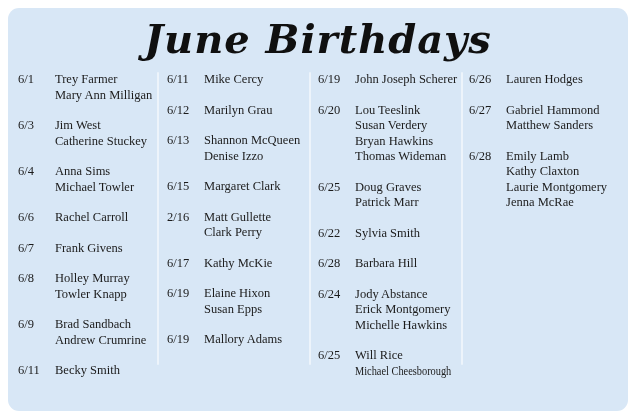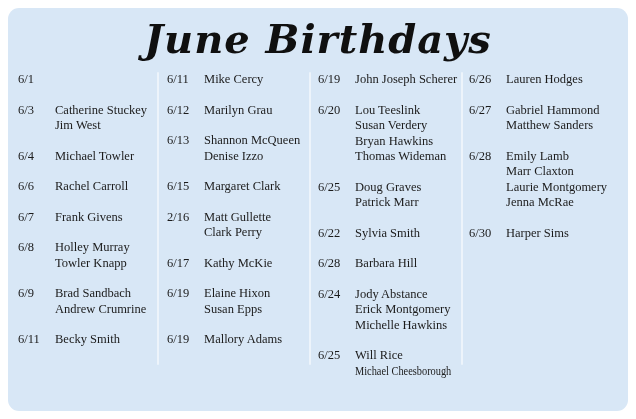--- a/index.html
+++ b/index.html
@@ -86,31 +86,36 @@
   <h1 class="title">June Birthdays</h1>
 
   <div class="separator sep-0"></div>
   <div class="separator sep-1"></div>
   <div class="separator sep-2"></div>
 
   <div class="content">
       <div class="col col-0">
         <div class="entry">
     <div class="date">6/1</div>
+    <div class="names">
+            <div class="name">Trey Farmer</div>
+            <div class="name">Mary Ann Milligan</div>
+          </div>
   </div>
         <div class="entry">
     <div class="date">6/3</div>
     <div class="names">
+            <div class="name">Jim West</div>
             <div class="name">Catherine Stuckey</div>
-            <div class="name">Jim West</div>
           </div>
   </div>
         <div class="entry">
     <div class="date">6/4</div>
     <div class="names">
+            <div class="name">Anna Sims</div>
             <div class="name">Michael Towler</div>
           </div>
   </div>
         <div class="entry">
     <div class="date">6/6</div>
     <div class="names">
             <div class="name">Rachel Carroll</div>
           </div>
   </div>
         <div class="entry">
@@ -255,26 +260,20 @@
     <div class="date">6/27</div>
     <div class="names">
             <div class="name">Gabriel Hammond</div>
             <div class="name">Matthew Sanders</div>
           </div>
   </div>
         <div class="entry">
     <div class="date">6/28</div>
     <div class="names">
             <div class="name">Emily Lamb</div>
-            <div class="name">Marr Claxton</div>
+            <div class="name">Kathy Claxton</div>
             <div class="name">Laurie Montgomery</div>
             <div class="name">Jenna McRae</div>
           </div>
   </div>
-        <div class="entry">
-    <div class="date">6/30</div>
-    <div class="names">
-            <div class="name">Harper Sims</div>
-          </div>
-  </div>
       </div>
     </div>
 </div>
 
 </body></html>

